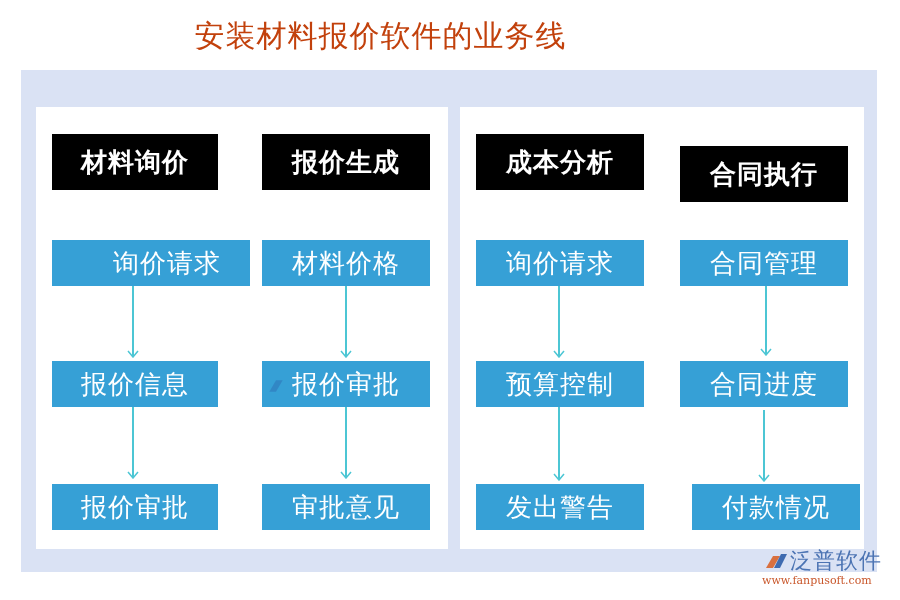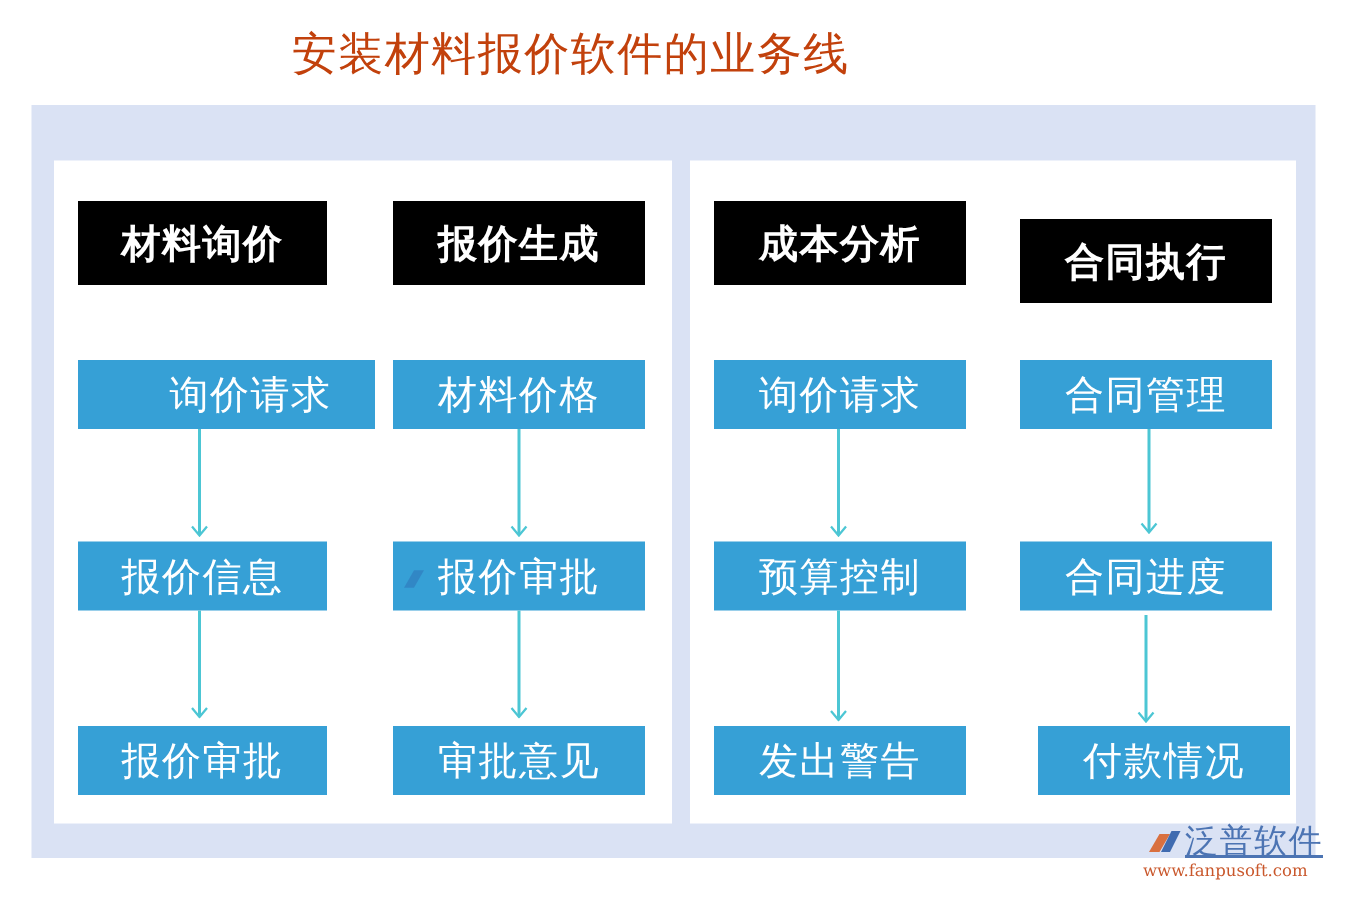--- a/index.html
+++ b/index.html
@@ -10,21 +10,21 @@
   .outer { position:absolute; left:21px; top:70px; width:856px; height:502px; background:#dae2f4; }
   .panel { position:absolute; top:107px; height:442px; background:#ffffff; }
   .box { position:absolute; display:flex; align-items:center; justify-content:center;
          color:#ffffff; font-size:26px; letter-spacing:1px; }
   .head { background:#000000; height:56px;font-weight:bold; }
   .sub  { background:#36a0d6; height:46px; }
   .arrow { position:absolute; width:12px; }
   .arrow .line { position:absolute; left:5px; top:0; width:1.5px; background:#4cc6d4; }
   .arrow svg { position:absolute; left:0; bottom:0; }
   .logo { position:absolute; right:8px; bottom:8px; width:130px; height:46px; }
-  .logo .name { position:absolute; left:28px; top:0; font-size:22px; color:#4c74b3; font-family:"DejaVu Sans","Liberation Sans",sans-serif; letter-spacing:1px;text-decoration:underline; }
+  .logo .name { position:absolute; left:28px; top:0; font-size:22px; color:#4c74b3; font-family:"DejaVu Sans","Liberation Sans",sans-serif; letter-spacing:1px; }
   .logo .url { position:absolute; left:0; top:28px; font-size:11px; color:#c9572b; font-family:"DejaVu Serif",serif; }
   .logo .mark { position:absolute; left:2px; top:4px; width:24px; height:22px; }
   .wm { position:absolute; left:266px; top:376px; width:20px; height:20px; opacity:0.35; }
 </style>
 </head>
 <body>
 
 <div class="title">安装材料报价软件的业务线</div>
 
 <div class="outer"></div>

